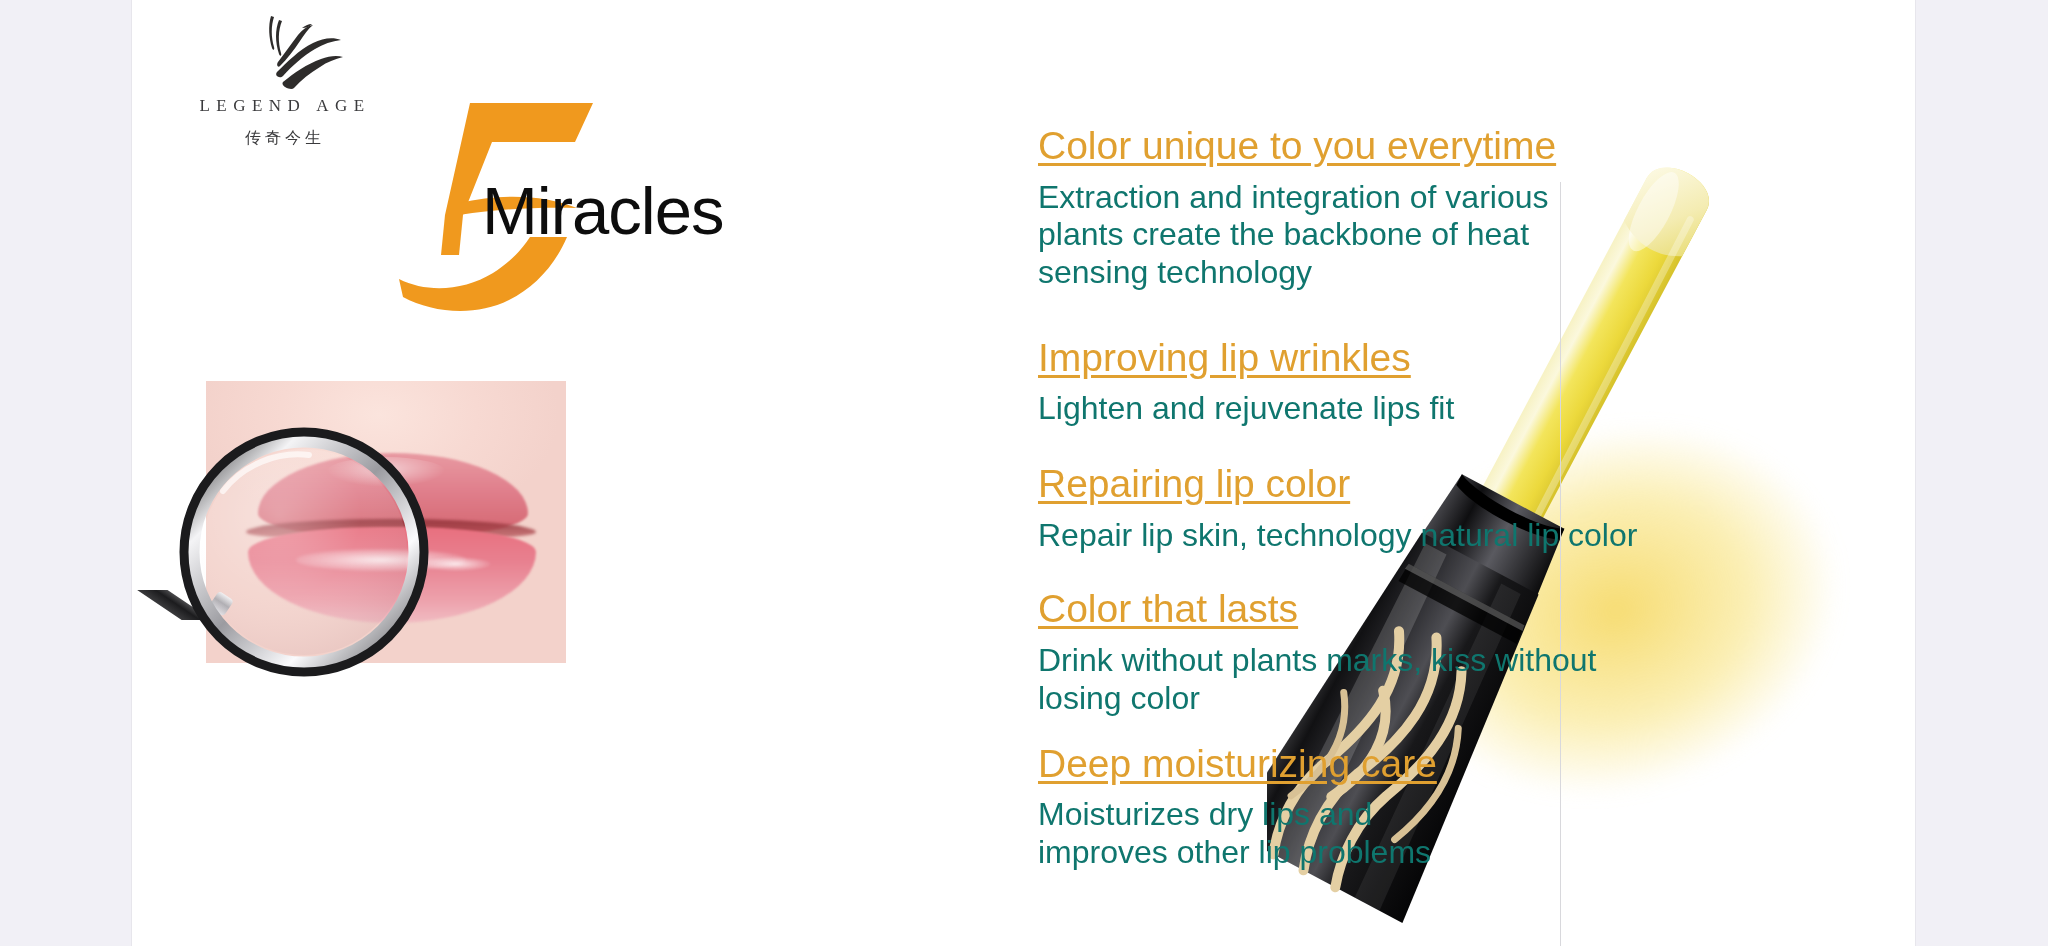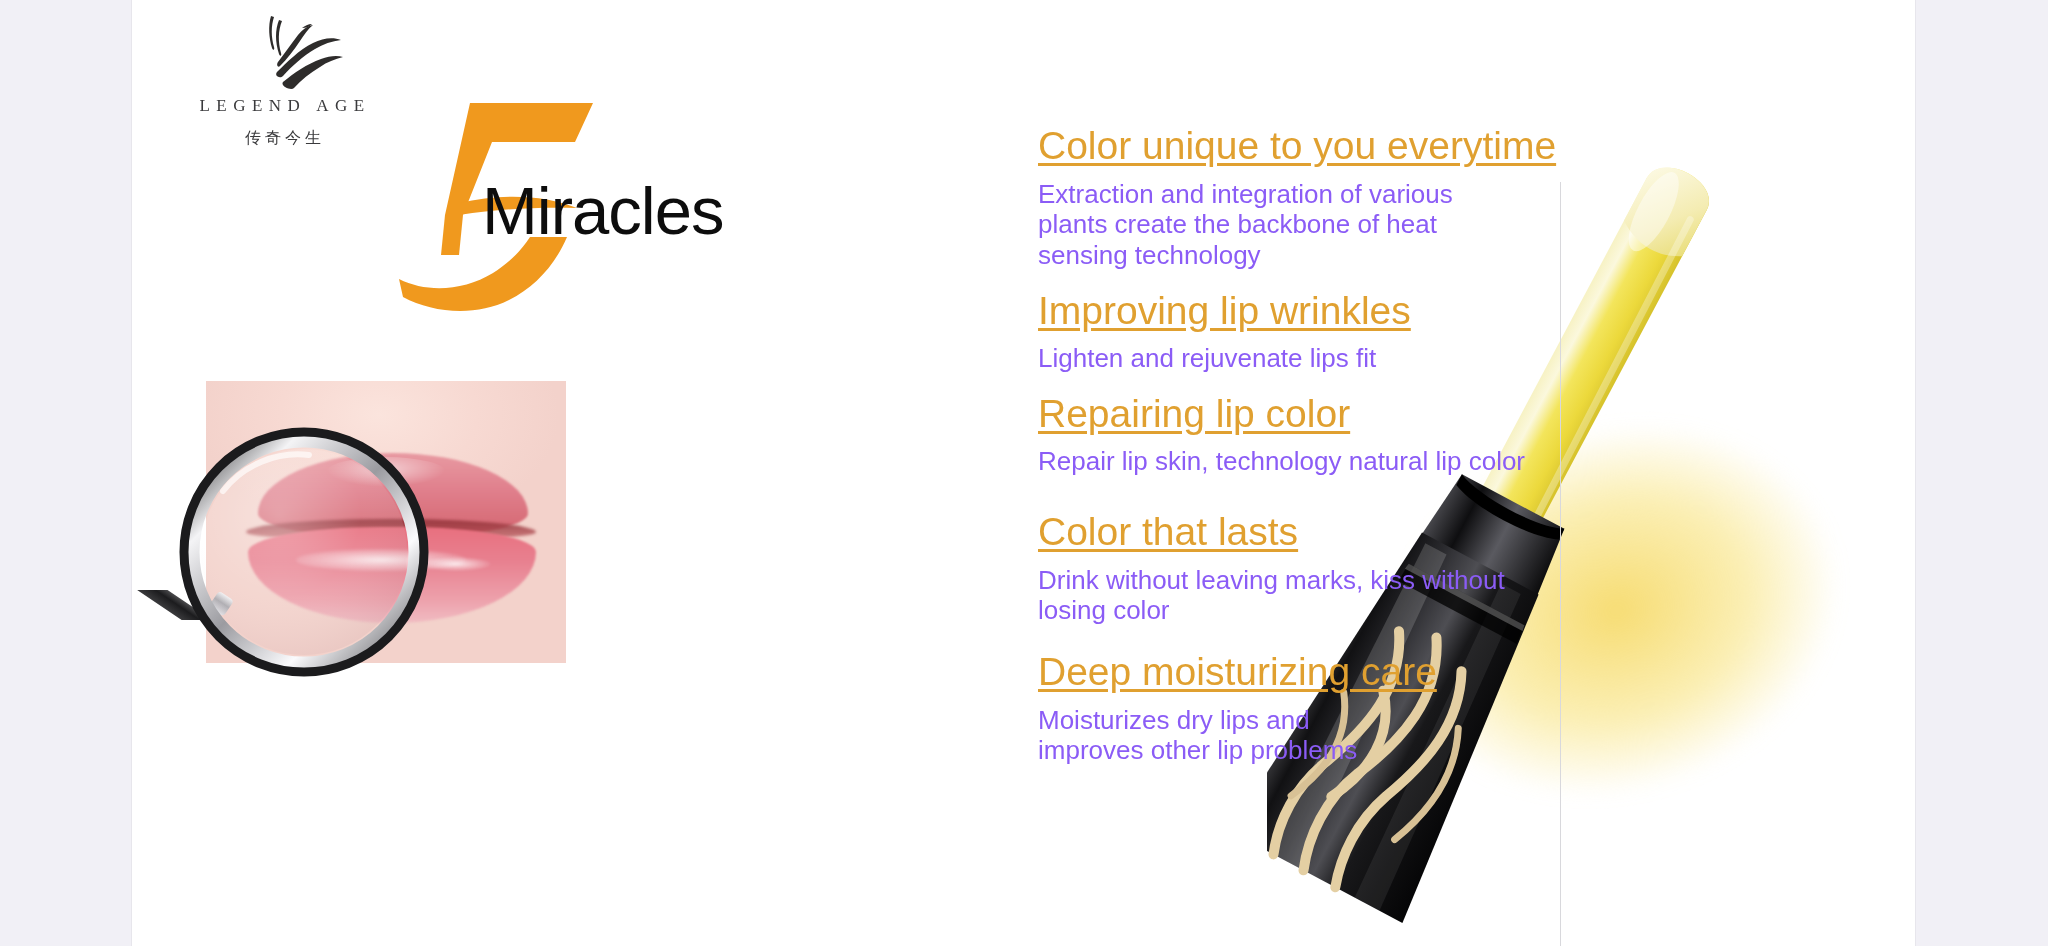--- a/index.html
+++ b/index.html
@@ -164,29 +164,29 @@
   .feature-title {
     color: #e0a030;
     font-size: 39px;
     line-height: 1.22;
     text-decoration: underline;
     text-underline-offset: 4px;
     font-family: "Liberation Sans", sans-serif;
     white-space: nowrap;
   }
   .feature-desc {
-    color: #8b5cf6;
-    font-size: 26px;
+    color: #0f766e;
+    font-size: 32px;
     line-height: 1.18;
     margin-top: 9px;
     font-family: "Liberation Sans", sans-serif;
     white-space: pre-line;
   }
-  #feat-0 { margin-bottom: 16px; }
-  #feat-1 { margin-bottom: 16px; }
+  #feat-0 { margin-bottom: 42px; }
+  #feat-1 { margin-bottom: 32px; }
   #feat-2 { }
   #feat-3 { margin-bottom: 22px; margin-top: 31px; }
 
   
   #content-divider {
     position: absolute;
     left: 1428px;
     top: 182px;
     width: 1px;
     height: 764px;
@@ -381,21 +381,21 @@
         <div class="feature-desc">Lighten and rejuvenate lips fit</div>
       </div>
 
       <div class="feature" id="feat-2">
         <div class="feature-title">Repairing lip color</div>
         <div class="feature-desc">Repair lip skin, technology natural lip color</div>
       </div>
 
       <div class="feature" id="feat-3">
         <div class="feature-title">Color that lasts</div>
-        <div class="feature-desc">Drink without leaving marks, kiss  without
+        <div class="feature-desc">Drink without plants marks, kiss  without
 losing color</div>
       </div>
 
       <div class="feature" id="feat-4">
         <div class="feature-title">Deep moisturizing care</div>
         <div class="feature-desc">Moisturizes dry lips and
 improves other lip problems</div>
       </div>
 
     </div>

